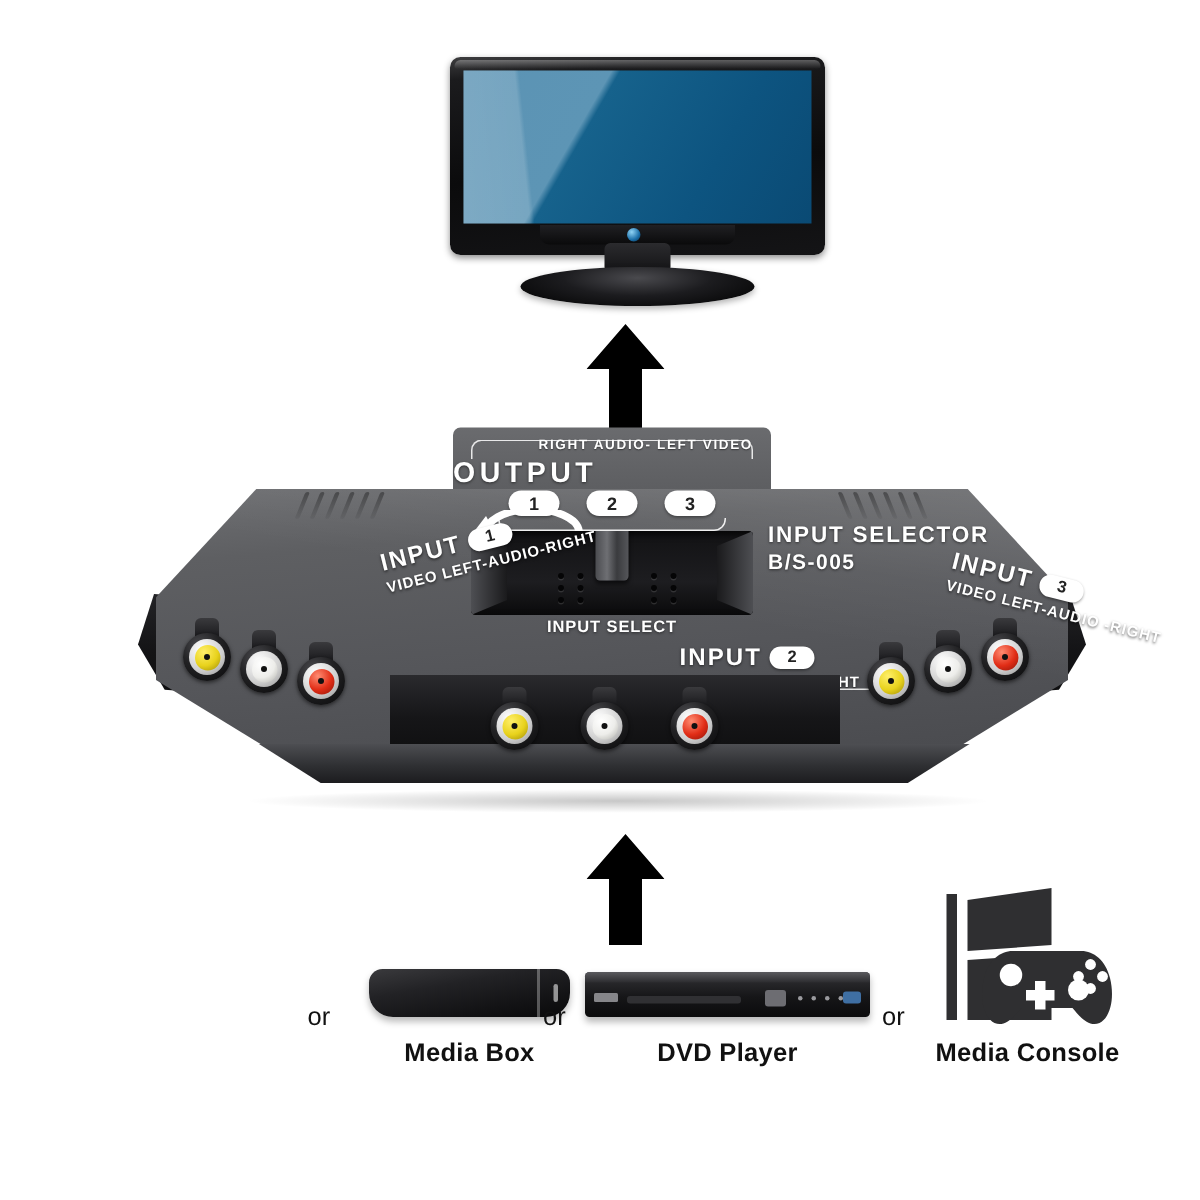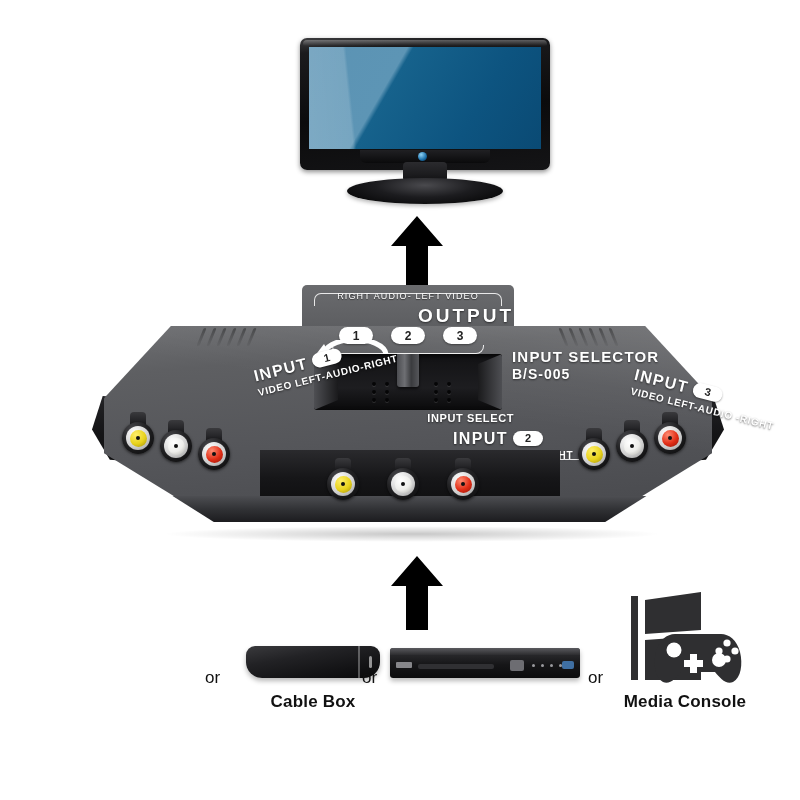--- a/index.html
+++ b/index.html
@@ -104,25 +104,25 @@
     background:linear-gradient(180deg,#6a6b6e,#58595c);
     border-radius:5px 5px 0 0;
   }
   .out-rail{
     position:absolute;left:222px;top:-7px;width:188px;height:13px;
     border:1px solid rgba(255,255,255,.85);border-bottom:none;border-radius:7px 7px 0 0;
     box-sizing:border-box;
   }
   .out-rail-text{
     position:absolute;left:222px;top:-9px;width:188px;
-    text-align:center;color:#fff;font-size:9px;font-weight:normal;letter-spacing:1.1px;
+    text-align:right;color:#fff;font-size:9px;font-weight:bold;letter-spacing:1.1px;
     text-shadow:0 1px 1px rgba(0,0,0,.5);
   }
   .out-title{
-    position:absolute;left:210px;top:5px;width:212px;text-align:right;
+    position:absolute;left:210px;top:5px;width:212px;text-align:left;
     color:#fff;font-size:19px;font-weight:bold;letter-spacing:3px;
     text-shadow:0 1px 2px rgba(0,0,0,.55);
   }
   .pill-row{position:absolute;left:210px;top:27px;width:212px;display:flex;justify-content:center;gap:18px;}
   .pill{
     width:34px;height:17px;border-radius:9px;background:#fff;
     color:#222;font-size:12px;font-weight:bold;
     display:flex;align-items:center;justify-content:center;
     box-shadow:0 1px 2px rgba(0,0,0,.4);
   }
@@ -150,21 +150,21 @@
     background:linear-gradient(90deg,#4b4c50,#6e6f73 35%,#3a3b3e 65%,#55565a);
     box-shadow:0 2px 3px rgba(0,0,0,.6);
   }
   .dots{position:absolute;display:grid;grid-template-columns:repeat(2,6px);gap:4px 7px;}
   .dots i{width:4px;height:4px;border-radius:50%;background:#050506;display:block;box-shadow:0 1px 0 rgba(255,255,255,.12);}
   .dots-l{left:58px;top:28px;}
   .dots-r{left:120px;top:28px;}
 
   
   .input-select{
-    position:absolute;left:210px;top:112px;width:212px;text-align:right;
+    position:absolute;left:210px;top:112px;width:212px;text-align:center;
     color:#fff;font-size:11px;font-weight:bold;letter-spacing:.6px;
     text-shadow:0 1px 2px rgba(0,0,0,.55);
   }
 
   
   .brand{
     position:absolute;left:420px;top:48px;color:#fff;
     font-size:15px;font-weight:bold;letter-spacing:1.2px;line-height:1.22;
     text-shadow:0 1px 2px rgba(0,0,0,.55);
   }
@@ -498,40 +498,41 @@
 
   <div class="sources">
 
 
     <div class="or" style="left:205px;">or</div>
 
     <div class="src" style="left:228px;top:0;width:170px;">
       <div class="mbox">
         <div class="mbox-body"></div>
       </div>
-      <div class="src-name">Cable Box</div>
+      <div class="src-name">Media Box</div>
     </div>
 
     <div class="or" style="left:362px;">or</div>
 
     <div class="src" style="left:390px;top:0;width:190px;">
       <div class="dvd">
         <div class="dvd-body">
           <div class="dvd-logo"></div>
           <div class="dvd-tray"></div>
           <div class="dvd-disc"></div>
           <div class="dvd-btns">
             <i></i>
               <i></i>
               <i></i>
               <i></i>
           </div>
           <div class="dvd-blu"></div>
         </div>
       </div>
+      <div class="src-name">DVD Player</div>
     </div>
 
     <div class="or" style="left:588px;">or</div>
 
     <div class="src" style="left:615px;top:0;width:140px;">
       <div class="gcon">
         <svg width="125" height="96" viewBox="0 0 125 96" aria-hidden="true">
           <g fill="#2f2f31">
 
             <rect x="8" y="6" width="7" height="84"></rect>

